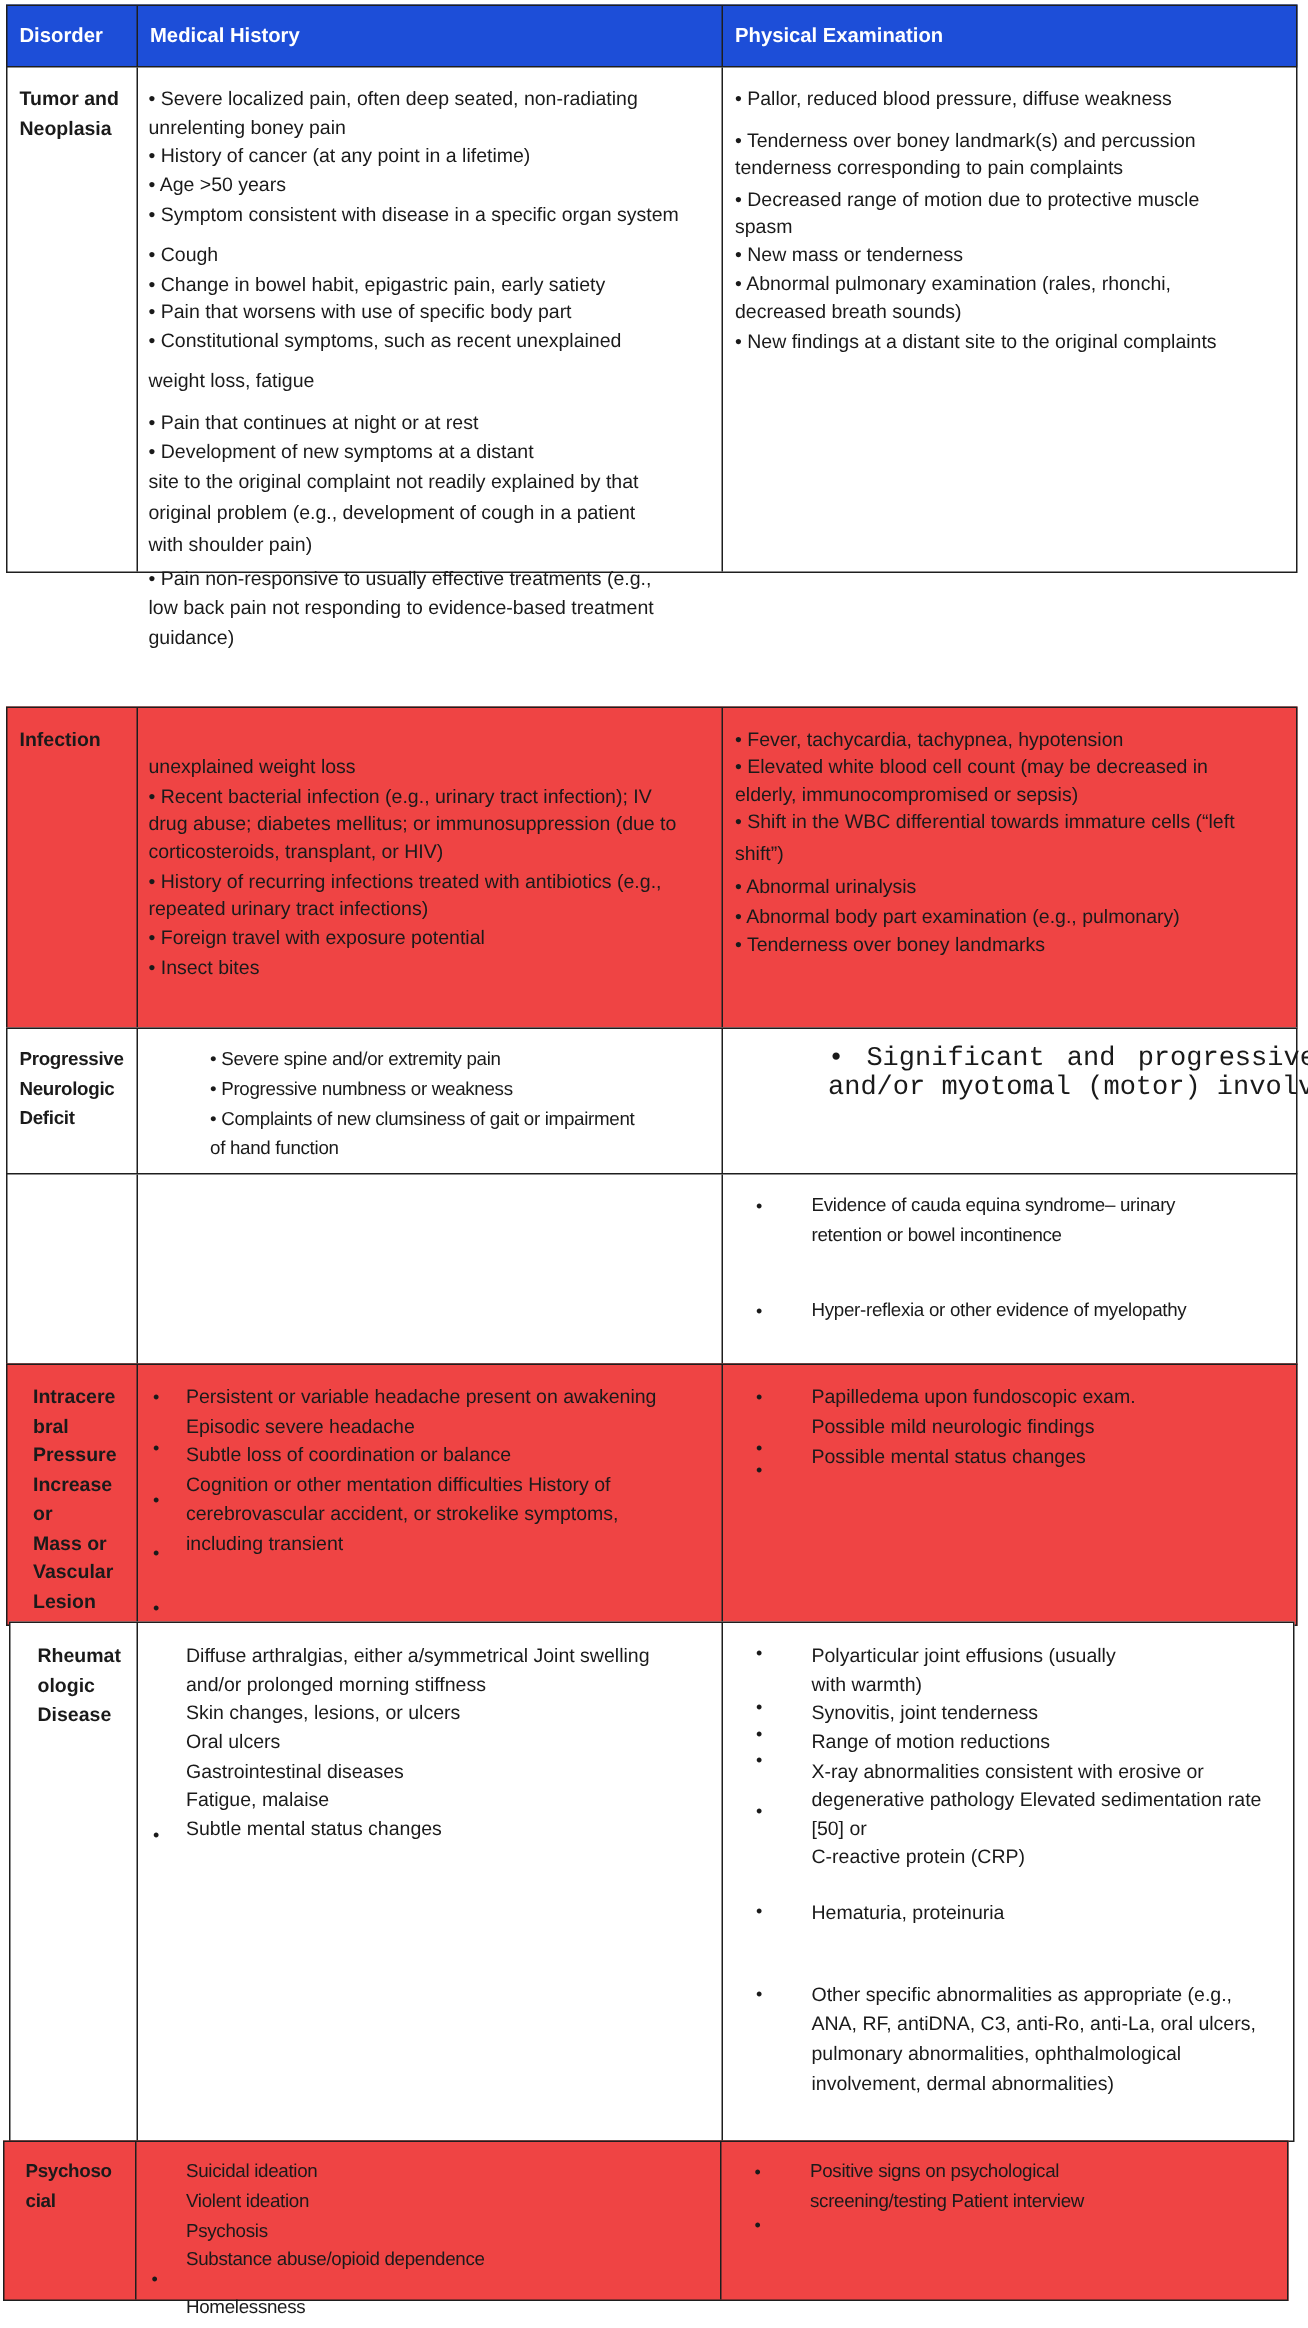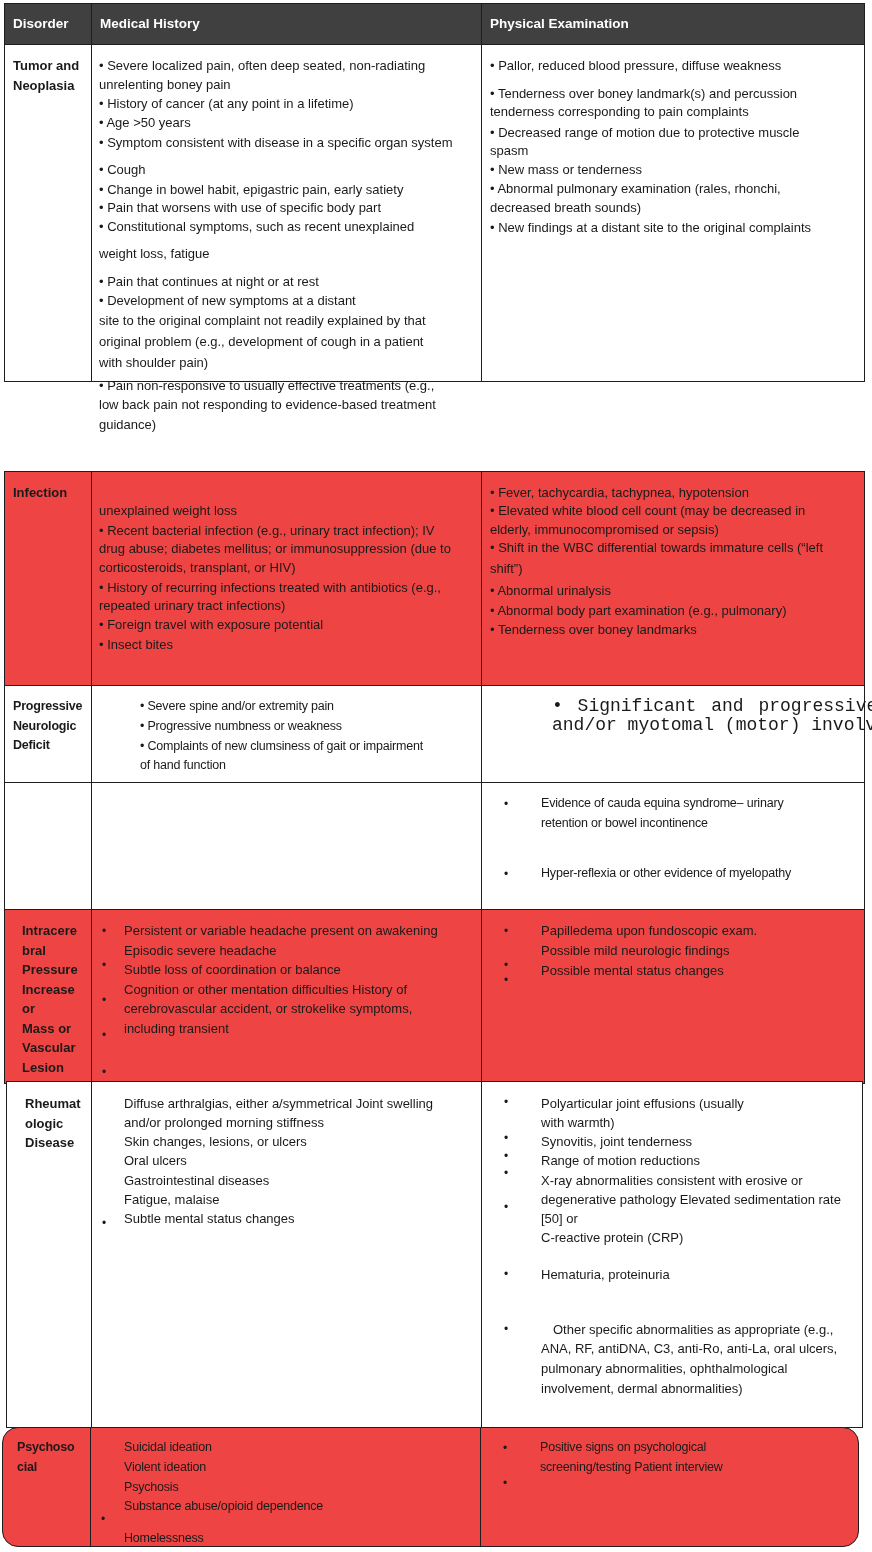--- a/index.html
+++ b/index.html
@@ -2,21 +2,21 @@
 <html><head>
 <meta charset="utf-8">
 <style>
   html, body { margin: 0; padding: 0; background: #ffffff; }
   body { width: 872px; height: 1552px; position: relative; overflow: hidden;
          font-family: "Liberation Sans", "DejaVu Sans", sans-serif; color: #1a1a1a; }
   .tbl { position: absolute; left: 4px; top: 3px; width: 861px; }
   .row { position: absolute; left: 0; border: 1.5px solid #1e1e1e; box-sizing: border-box; }
   .row.shaded { background: #ef4444; }
   .row.white { background: #ffffff; }
-  .row.header { background: #404040; color: #ffffff; }
+  .row.header { background: #1d4ed8; color: #ffffff; }
   .cell { position: absolute; top: 0; bottom: 0; box-sizing: border-box; }
   .c0 { left: 0; width: 86px; }
   .c1 { left: 86px; width: 390px; border-left: 1.5px solid #1e1e1e; }
   .c2 { left: 476px; right: 0; border-left: 1.5px solid #1e1e1e; }
   .hdr-text { position: absolute; top: 12px; left: 8px; font-size: 13.5px; font-weight: bold; }
   .dis { position: absolute; left: 8px; top: 11px; font-size: 13px; font-weight: bold; line-height: 19.5px; }
   .txt { position: absolute; font-size: 13px; line-height: 19.5px; white-space: nowrap; }
   .dot { position: absolute; font-size: 12px; }
   .arial { font-family: Liberation Mono, monospace; font-size: 18px; word-spacing: 4px; margin-left: 28px; }
   .narrow { font-size: 12.5px; letter-spacing: -0.2px; }
@@ -193,28 +193,28 @@
       <span class="dot" style="left:22px;top:240px;">•</span>
       <div class="txt" style="left:59px;top:12px;">Polyarticular joint effusions (usually</div>
       <div class="txt" style="left:59px;top:31px;">with warmth)</div>
       <div class="txt" style="left:59px;top:50px;">Synovitis, joint tenderness</div>
       <div class="txt" style="left:59px;top:69px;">Range of motion reductions</div>
       <div class="txt" style="left:59px;top:89px;">X-ray abnormalities consistent with erosive or</div>
       <div class="txt" style="left:59px;top:108px;">degenerative pathology Elevated sedimentation rate</div>
       <div class="txt" style="left:59px;top:127px;">[50] or</div>
       <div class="txt" style="left:59px;top:146px;">C-reactive protein (CRP)</div>
       <div class="txt" style="left:59px;top:183px;">Hematuria, proteinuria</div>
-      <div class="txt" style="left:59px;top:238px;margin-left:12px;">Other specific abnormalities as appropriate (e.g.,</div>
+      <div class="txt" style="left:59px;top:238px;">Other specific abnormalities as appropriate (e.g.,</div>
       <div class="txt" style="left:59px;top:257px;">ANA, RF, antiDNA, C3, anti-Ro, anti-La, oral ulcers,</div>
       <div class="txt" style="left:59px;top:277px;">pulmonary abnormalities, ophthalmological</div>
       <div class="txt" style="left:59px;top:297px;">involvement, dermal abnormalities)</div>
     </div>
   </div>
 
-  <div class="row shaded" style="top:1424px;height:120px;width:857px;left:-2px;border-radius:16px;">
+  <div class="row shaded" style="top:1424px;height:107px;width:857px;left:-2px;">
     <div class="cell c0">
       <div class="dis narrow" style="left:14px;top:10px;">
         <div>Psychoso</div>
         <div>cial</div>
       </div>
     </div>
     <div class="cell c1" style="left:87px;">
       <span class="dot" style="left:10px;top:84px;">•</span>
       <div class="txt narrow" style="left:33px;top:10px;">Suicidal ideation</div>
       <div class="txt narrow" style="left:33px;top:30px;">Violent ideation</div>

